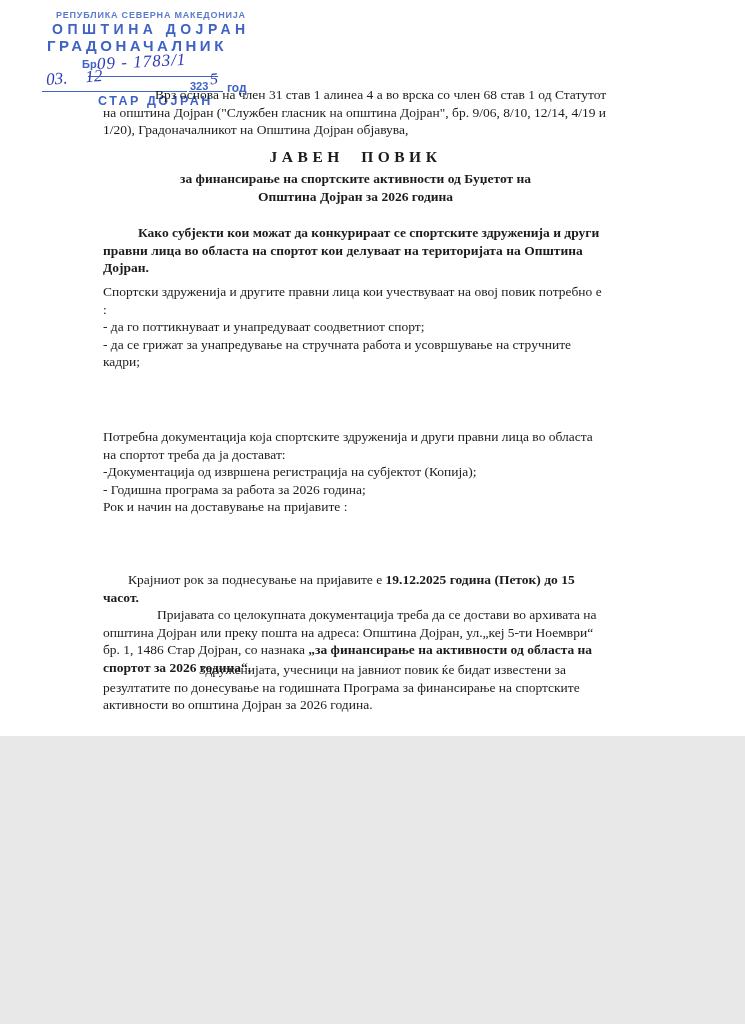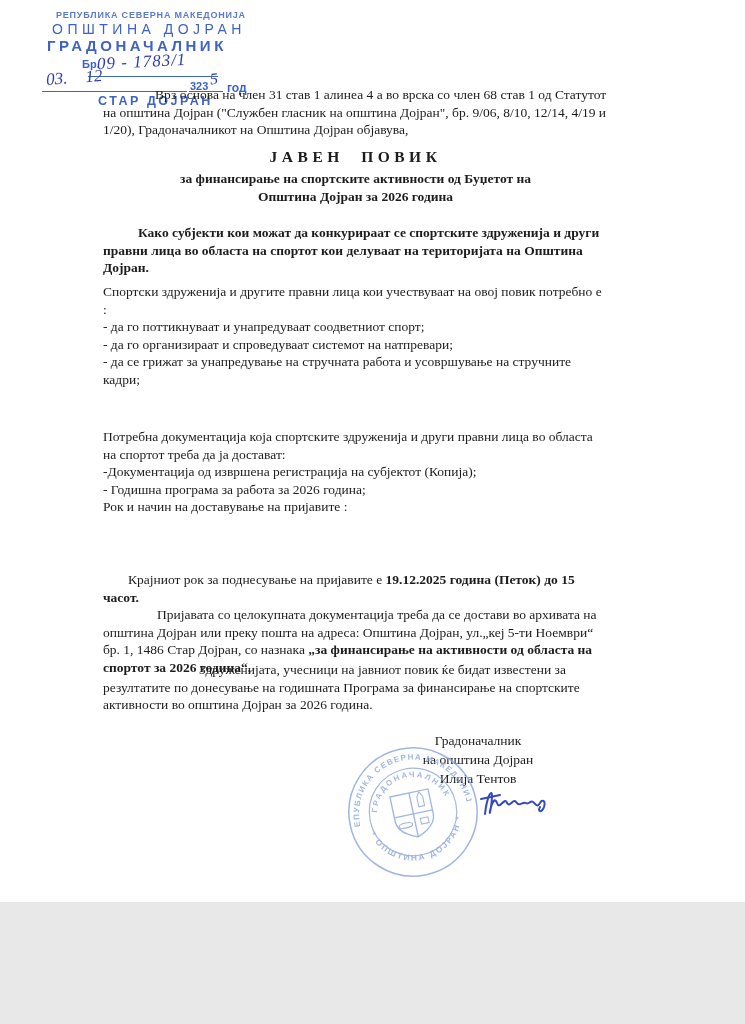--- a/index.html
+++ b/index.html
@@ -1,33 +1,33 @@
 <!DOCTYPE html>
 <html><head>
 <meta charset="utf-8">
 <style>
   html,body{margin:0;padding:0;background:#e8e8e8;}
   .page{
     position:relative;
-    width:745px;height:902px;
+    width:745px;height:736px;
     background:#ffffff;
     font-family:"Liberation Serif", serif;
     color:#1c1c1c;
     overflow:hidden;
     margin:0 auto;
     box-shadow:0 0 6px rgba(0,0,0,.25);
   }
   
   .letterhead{
     position:absolute;left:42px;top:10px;width:250px;height:90px;
     font-family:"Liberation Sans", sans-serif;
     color:#3f63c5;
   }
   .lh-line1{position:absolute;left:14px;top:0;font-size:9px;font-weight:bold;letter-spacing:.8px;opacity:.85;white-space:nowrap;}
-  .lh-line2{position:absolute;left:10px;top:11px;font-size:14px;font-weight:normal;letter-spacing:4.5px;white-space:nowrap;text-align:center;}
+  .lh-line2{position:absolute;left:10px;top:11px;font-size:14px;font-weight:bold;letter-spacing:4.5px;white-space:nowrap;text-align:center;}
   .lh-line3{position:absolute;left:5px;top:27px;font-size:15px;font-weight:bold;letter-spacing:3.5px;white-space:nowrap;}
   .lh-br{position:absolute;left:40px;top:48px;font-size:11px;font-weight:bold;}
   .lh-num-line{position:absolute;left:46px;top:66px;width:130px;border-bottom:1.5px solid #3f63c5;}
   .lh-date-line{position:absolute;left:0px;top:81px;width:145px;border-bottom:1.5px solid #3f63c5;}
   .lh-year{position:absolute;left:148px;top:70px;font-size:11px;font-weight:bold;}
   .lh-year-line{position:absolute;left:147px;top:81px;width:34px;border-bottom:1.5px solid #3f63c5;}
   .lh-god{position:absolute;left:185px;top:71px;font-size:12px;font-weight:bold;}
   .lh-place{position:absolute;left:56px;top:84px;font-size:12.5px;font-weight:bold;letter-spacing:2.5px;white-space:nowrap;}
   .hw{
     font-family:"Liberation Serif", serif;
@@ -100,21 +100,20 @@
     <div class="doc-subtitle">Општина Дојран за 2026 година</div>
   </div>
 
   <div class="col blk-p2">
     <p class="indent-35">Како субјекти кои можат да конкурираат се спортските здруженија и други правни лица во областа на спортот кои делуваат на територијата на Општина Дојран.</p>
   </div>
 
   <div class="col blk-p3 list">
     <p class="indent-45">Спортски здруженија и другите правни лица кои учествуваат на овој повик потребно е :</p>
     <p>- да го поттикнуваат и унапредуваат соодветниот спорт;</p>
-    <p>- да го организираат и спроведуваат системот на натпревари;</p>
     <p>- да се грижат за унапредување на стручната работа и усовршување на стручните кадри;</p>
   </div>
 
   <div class="col blk-p4 list">
     <p class="indent-59">Потребна документација која спортските здруженија и други правни лица во областа на спортот треба да ја достават:</p>
     <p>-Документација од извршена регистрација на субјектот (Копија);</p>
     <p>- Годишна програма за работа за 2026 година;</p>
     <p class="indent-89">Рок и начин на доставување на пријавите :</p>
   </div>
 

